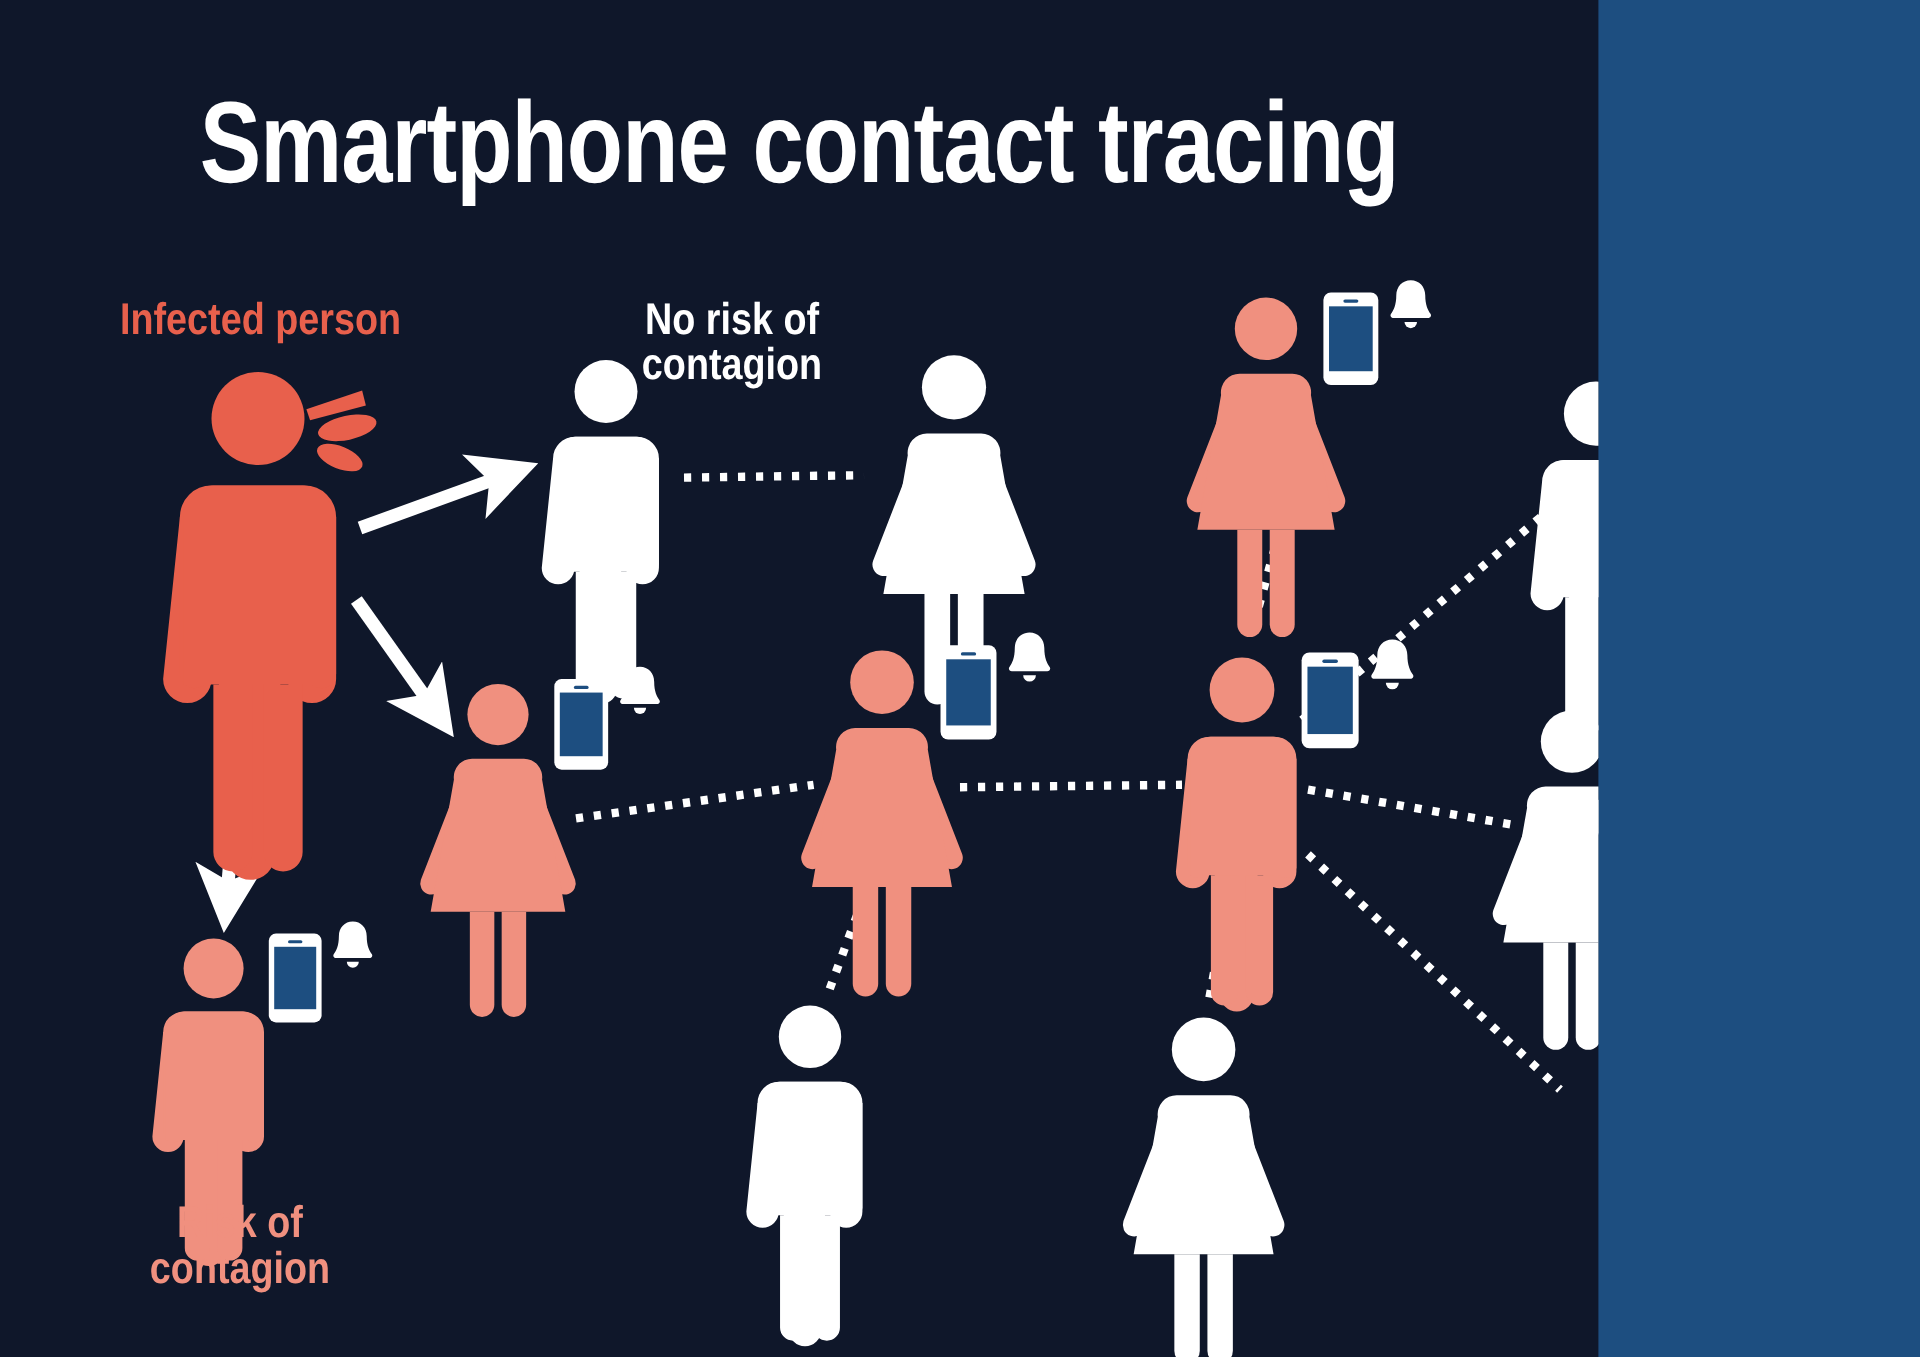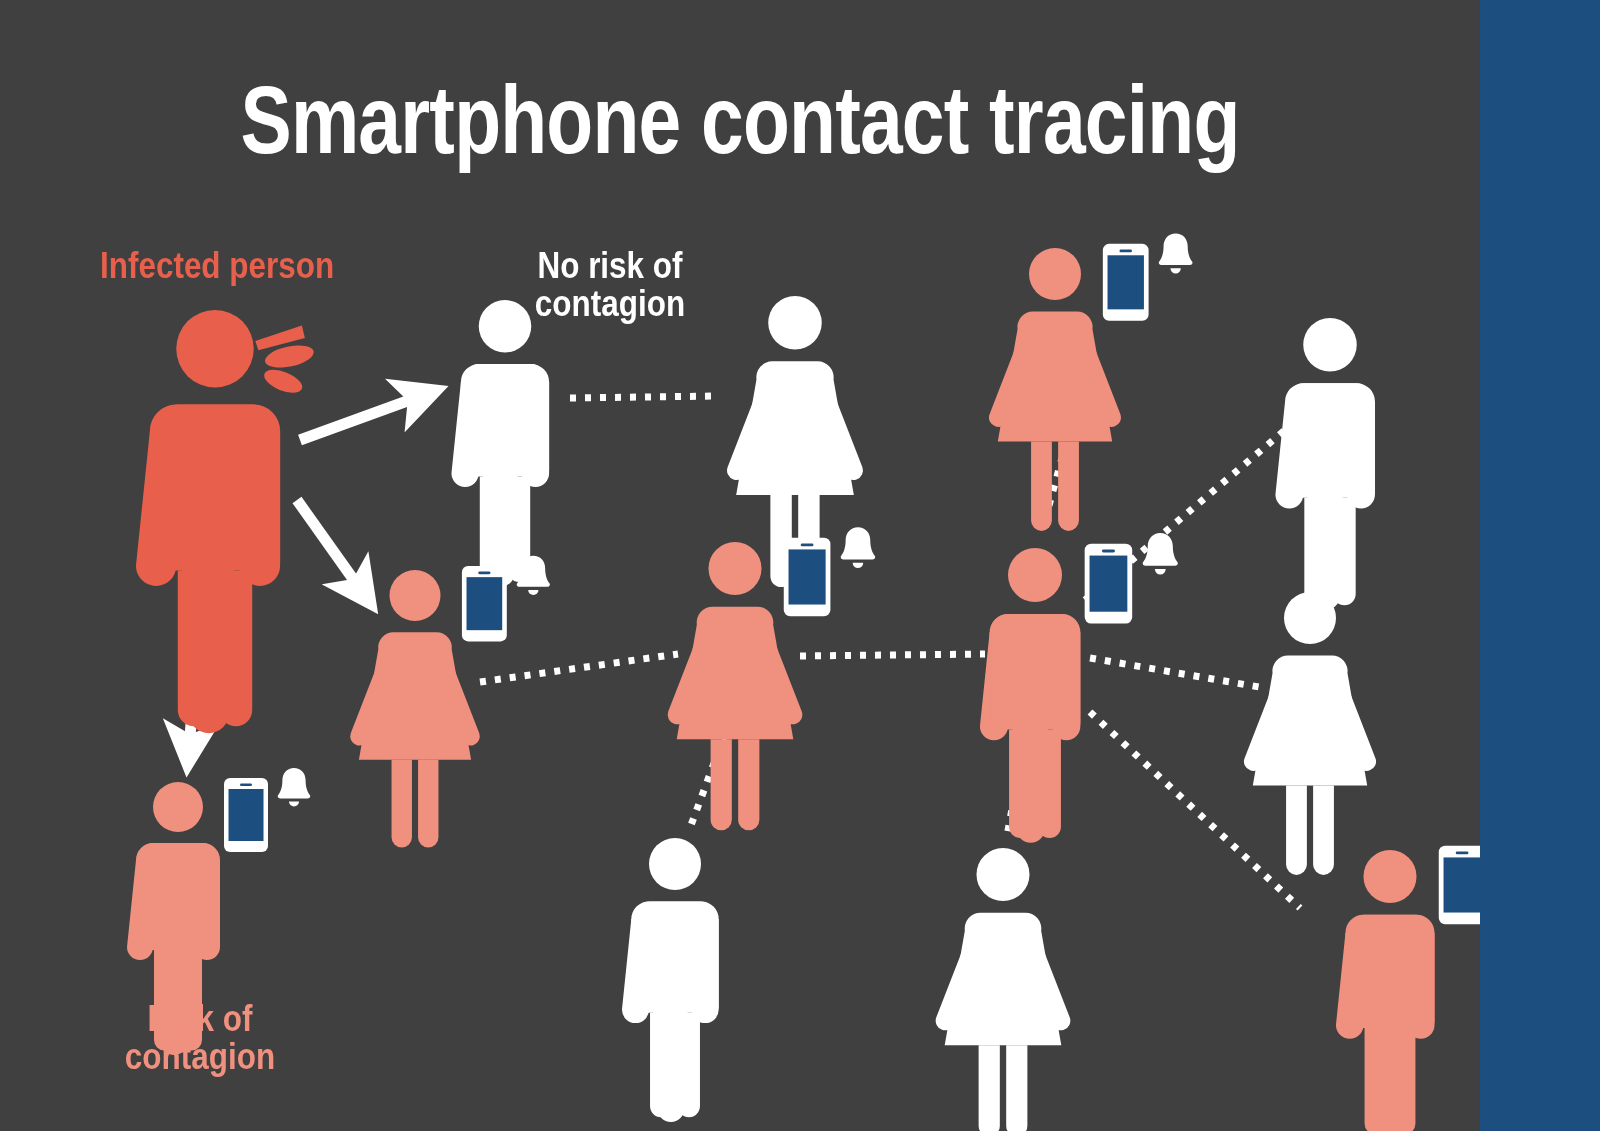--- a/index.html
+++ b/index.html
@@ -3,23 +3,23 @@
 <meta charset="utf-8">
 <title>Smartphone contact tracing</title>
 <style>
   html,body{margin:0;padding:0;}
   body{
     background:#1d4e80;
     font-family:"Liberation Sans", sans-serif;
   }
   #stage{
     position:relative;
-    width:1480px;
+    width:1332px;
     height:1131px;
-    background:#404040;
+    background:#0f172a;
     overflow:hidden;
   }
   #scene{
     position:absolute;
     inset:0;
     width:1600px;
     height:1131px;
   }
   .ttl{
     position:absolute;

